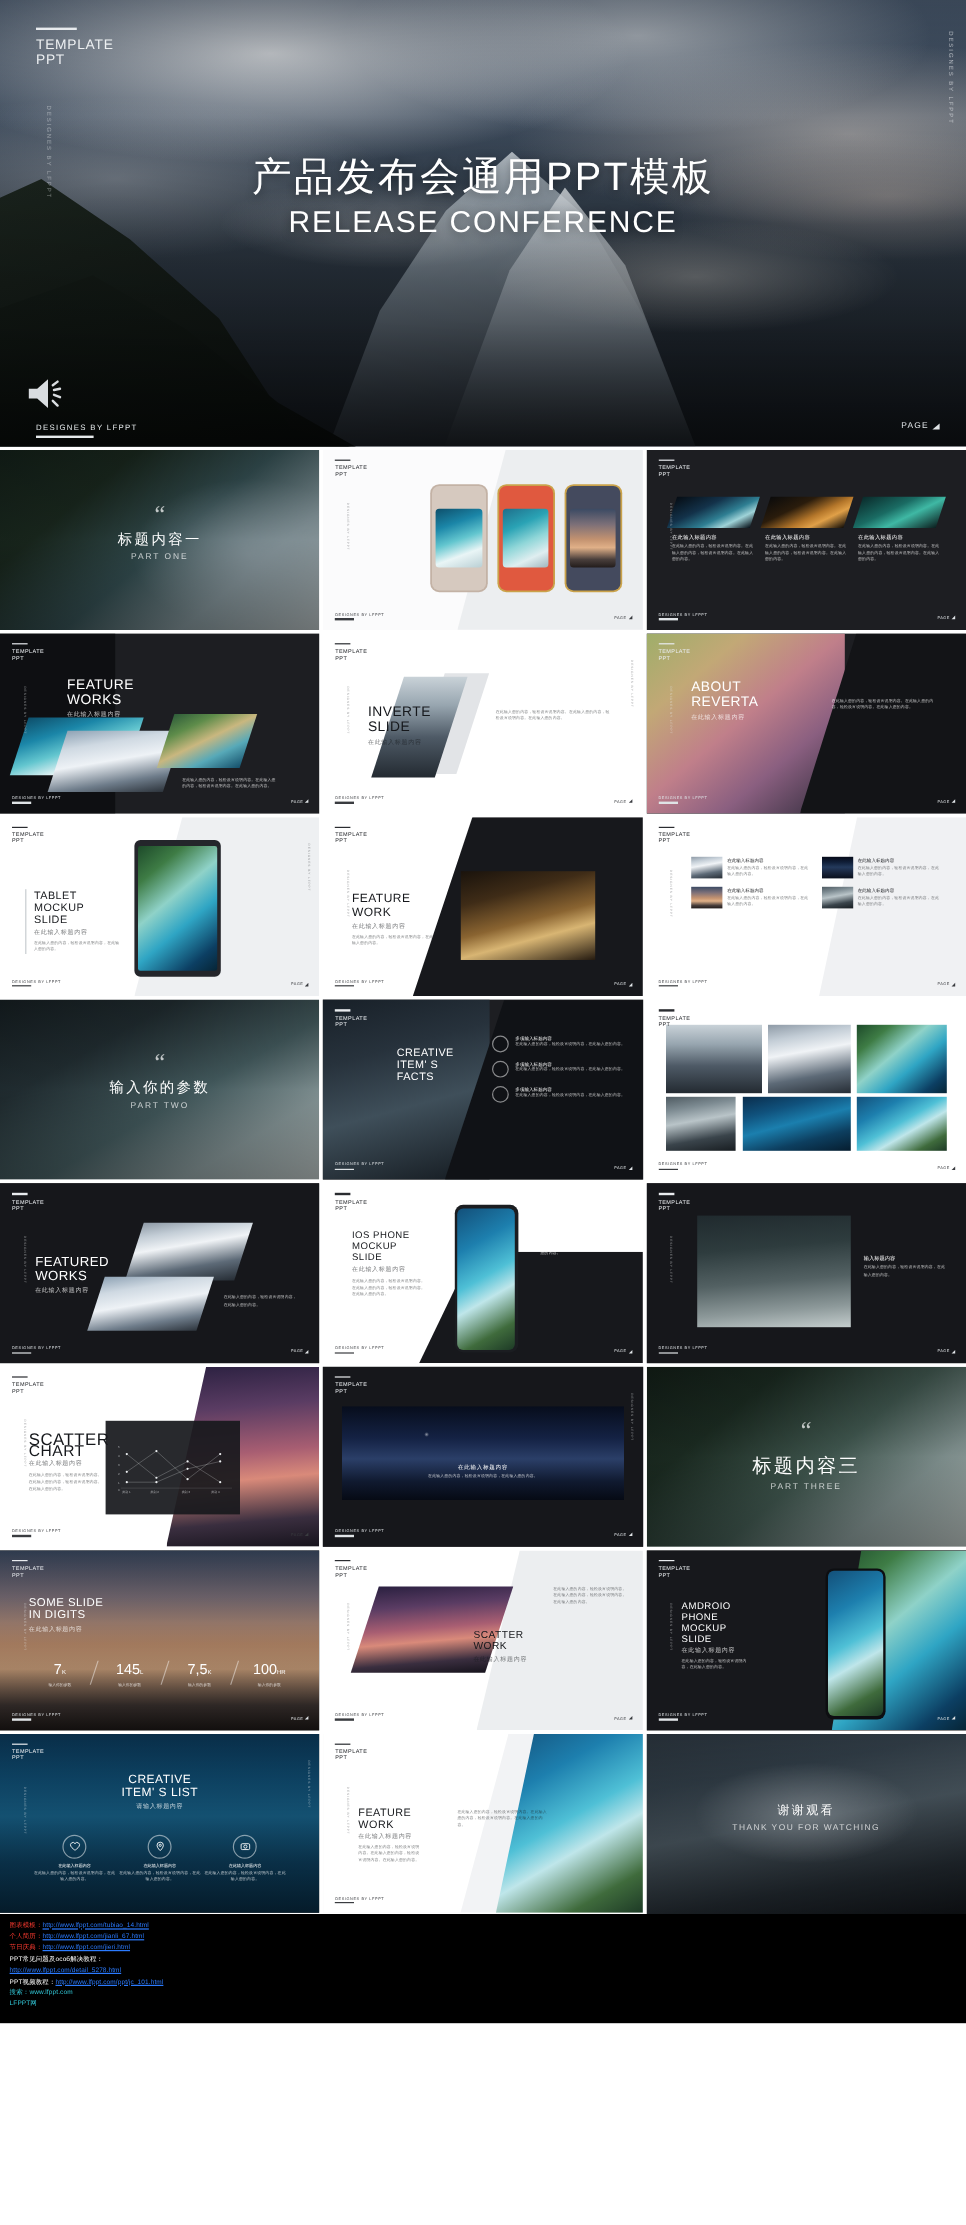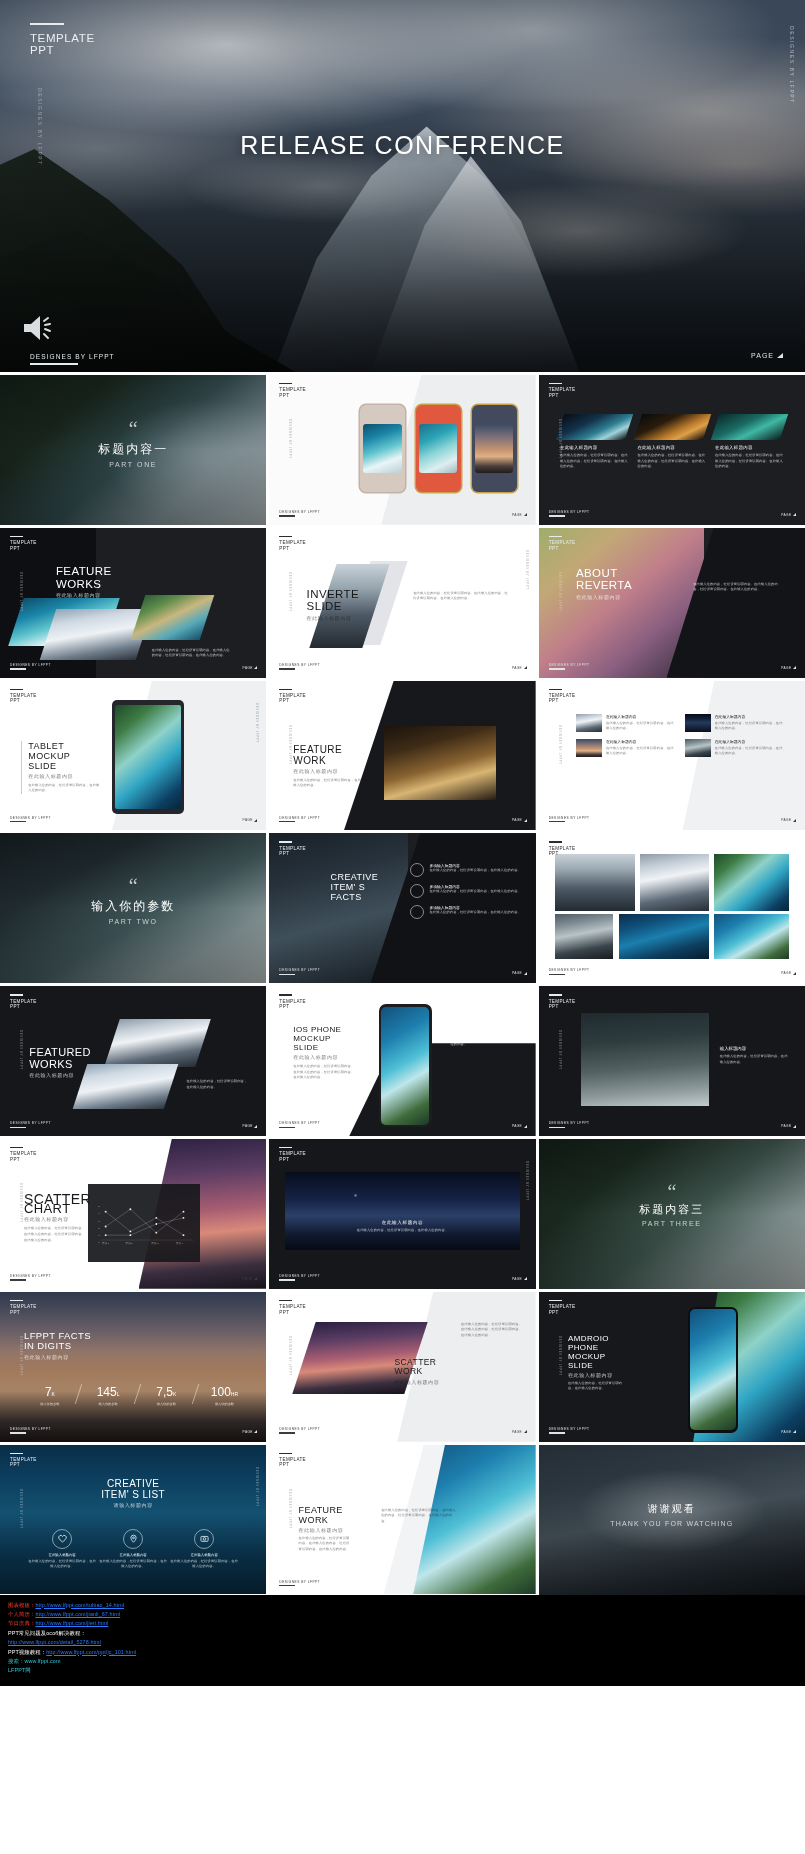--- a/index.html
+++ b/index.html
@@ -192,20 +192,21 @@
     <div class="cv-tl">
       <div class="rule"></div>
       <div class="t1">TEMPLATE</div>
       <div class="t2">PPT</div>
     </div>
 
     <div class="cv-vr right">DESIGNES BY  LFPPT</div>
     <div class="cv-vr left">DESIGNES BY  LFPPT</div>
 
     <div class="cv-title">
+      <div class="zh">产品发布会通用PPT模板</div>
       <div class="en">RELEASE CONFERENCE</div>
     </div>
 
     <div class="cv-speaker">
       <svg width="36" height="30" viewBox="0 0 36 30">
         <polygon points="2,11 9,11 18,3 18,27 9,19 2,19" fill="#d9dde0"></polygon>
         <g stroke="#d9dde0" stroke-width="2" stroke-linecap="round" fill="none">
           <path d="M22 8 L26 5"></path>
             <path d="M23 12 L28 11"></path>
             <path d="M23 16 L28 18"></path>
@@ -752,36 +753,36 @@
             <span class="tri"></span>
           </div>
       </div>
     </div>
 
     <div class="slide">
       <div class="ph" style="inset:0;background:linear-gradient(140deg,#16231b 0%,#1f3126 26%,#49635a 54%,#93a6a4 76%,#c6d0cd 100%)"></div>
       <div class="ph" style="inset:0;background:linear-gradient(180deg,rgba(0,0,0,.32),rgba(0,0,0,.16) 50%,rgba(0,0,0,.42))"></div>
       <div style="position:absolute;left:0;right:0;top:30%;text-align:center;z-index:5">
         <div class="quote">“</div>
-        <div class="w" style="font-size:11px;letter-spacing:2px;margin-top:2px">标题内容三</div>
+        <div class="w" style="font-size:16px;letter-spacing:2px;margin-top:12px">标题内容三</div>
         <div class="g" style="font-size:7px;letter-spacing:1.6px;margin-top:3px">PART THREE</div>
       </div>
     </div>
 
     <div class="slide dark">
       <div class="ph ph-sunset" style="inset:0"></div>
       <div class="ph" style="inset:0;background:linear-gradient(180deg,rgba(0,0,0,.22),rgba(0,0,0,.10) 40%,rgba(0,0,0,.46))"></div>
       <div class="s-tl on-dark">
         <div class="rule"></div>
           <div class="a">TEMPLATE</div>
           <div class="b">PPT</div>
       </div>
       <div class="s-vr on-dark">DESIGNES BY LFPPT</div>
       <div style="position:absolute;left:9%;top:26%;z-index:6">
-        <div class="hdl md w" style="font-size:9.5px;line-height:10.5px">LFPPT FACTS</div>
+        <div class="hdl md w" style="font-size:9.5px;line-height:10.5px">SOME SLIDE</div>
         <div class="hdl md w" style="font-size:9.5px;line-height:10.5px">IN DIGITS</div>
         <div class="sub-zh g">在此输入标题内容</div>
       </div>
       <div style="position:absolute;left:8%;right:5%;top:60%;display:flex;z-index:6">
         <div style="flex:1;text-align:center">
           <div style="color:#fff"><span style="font-size:12px">7</span><span style="font-size:5px">K</span></div>
           <div class="g" style="font-size:3.2px;margin-top:2px">输入你的参数</div>
         </div>
         <div style="width:1px;background:rgba(255,255,255,.45);transform:skewX(-18deg);margin:2px 0"></div>
         <div style="flex:1;text-align:center">

